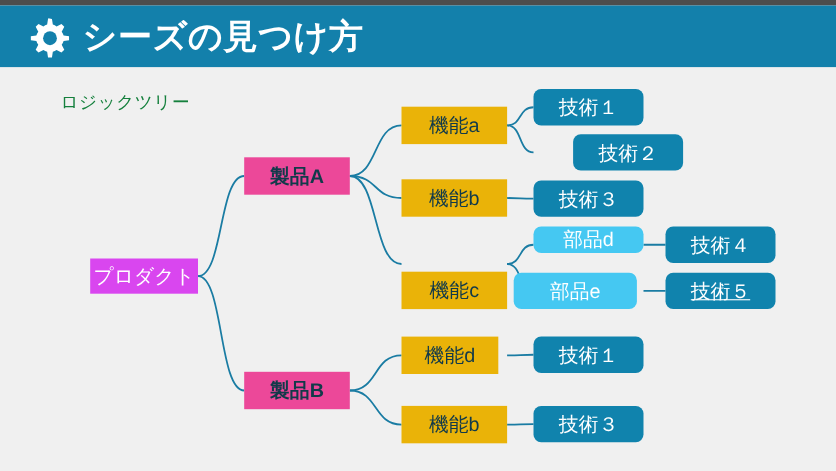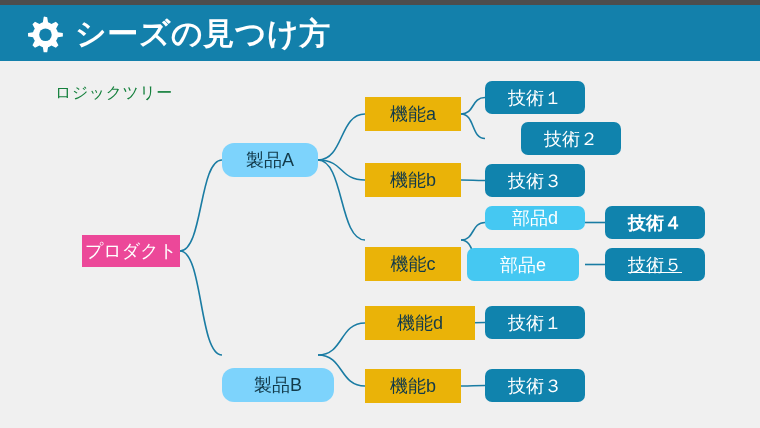--- a/index.html
+++ b/index.html
@@ -84,28 +84,29 @@
     position: absolute;
     box-sizing: border-box;
     display: flex;
     align-items: center;
     justify-content: center;
     font-size: 18px;
     line-height: 1;
     white-space: nowrap;
   }
   .node-root {
+    background: #d946ef;
+    color: #ffffff;
+    border-radius: 0;
+  }
+  .node-product {
     background: #ec4899;
-    color: #ffffff;
+    color: #123a4a;
     border-radius: 0;
-  }
-  .node-product {
-    background: #7dd3fc;
-    color: #123a4a;
-    border-radius: 12px;
+    font-weight: bold;
   }
   .node-function {
     background: #eab308;
     color: #123a4a;
     border-radius: 0;
   }
   .node-part {
     background: #45c8f2;
     color: #ffffff;
     border-radius: 7px;
@@ -156,54 +157,54 @@
         <path d="M 461 262 C 475 262, 471 261.5, 485 261.5" fill="none" stroke="#1a7ca3" stroke-width="1.6"></path>
         <path d="M 461 325 C 475 325, 471 324.5, 485 324.5" fill="none" stroke="#1a7ca3" stroke-width="1.6"></path>
       </svg>
     <div class="nodes-layer">
         <div class="node node-root" style="left: 82px; top: 174px; width: 98px; height: 32px;">
           <span>プロダクト</span>
         </div>
         <div class="node node-product" style="left: 222px; top: 82px; width: 96px; height: 34px;">
           <span>製品A</span>
         </div>
-        <div class="node node-product" style="left: 222px; top: 277px; width: 112px; height: 34px; margin-top: 30px;">
+        <div class="node node-product" style="left: 222px; top: 277px; width: 96px; height: 34px;">
           <span>製品B</span>
         </div>
         <div class="node node-function" style="left: 365px; top: 36px; width: 96px; height: 34px;">
           <span>機能a</span>
         </div>
         <div class="node node-function" style="left: 365px; top: 102px; width: 96px; height: 34px;">
           <span>機能b</span>
         </div>
         <div class="node node-function" style="left: 365px; top: 162px; width: 96px; height: 34px; margin-top: 24px;">
           <span>機能c</span>
         </div>
-        <div class="node node-function" style="left: 365px; top: 245px; width: 110px; height: 34px;">
+        <div class="node node-function" style="left: 365px; top: 245px; width: 88px; height: 34px;">
           <span>機能d</span>
         </div>
         <div class="node node-function" style="left: 365px; top: 308px; width: 96px; height: 34px;">
           <span>機能b</span>
         </div>
         <div class="node node-part" style="left: 485px; top: 145px; width: 100px; height: 24px;">
           <span>部品d</span>
         </div>
         <div class="node node-part" style="left: 467px; top: 187px; width: 112px; height: 33px;">
           <span>部品e</span>
         </div>
         <div class="node node-tech" style="left: 485px; top: 20px; width: 100px; height: 33px;">
           <span>技術１</span>
         </div>
         <div class="node node-tech" style="left: 485px; top: 61px; width: 100px; height: 33px; margin-left: 36px;">
           <span>技術２</span>
         </div>
         <div class="node node-tech" style="left: 485px; top: 103px; width: 100px; height: 33px;">
           <span>技術３</span>
         </div>
-        <div class="node node-tech" style="left: 605px; top: 145px; width: 100px; height: 33px; font-weight: bold;">
+        <div class="node node-tech" style="left: 605px; top: 145px; width: 100px; height: 33px;">
           <span>技術４</span>
         </div>
         <div class="node node-tech" style="left: 605px; top: 187px; width: 100px; height: 33px; text-decoration: underline;">
           <span>技術５</span>
         </div>
         <div class="node node-tech" style="left: 485px; top: 245px; width: 100px; height: 33px;">
           <span>技術１</span>
         </div>
         <div class="node node-tech" style="left: 485px; top: 308px; width: 100px; height: 33px;">
           <span>技術３</span>

